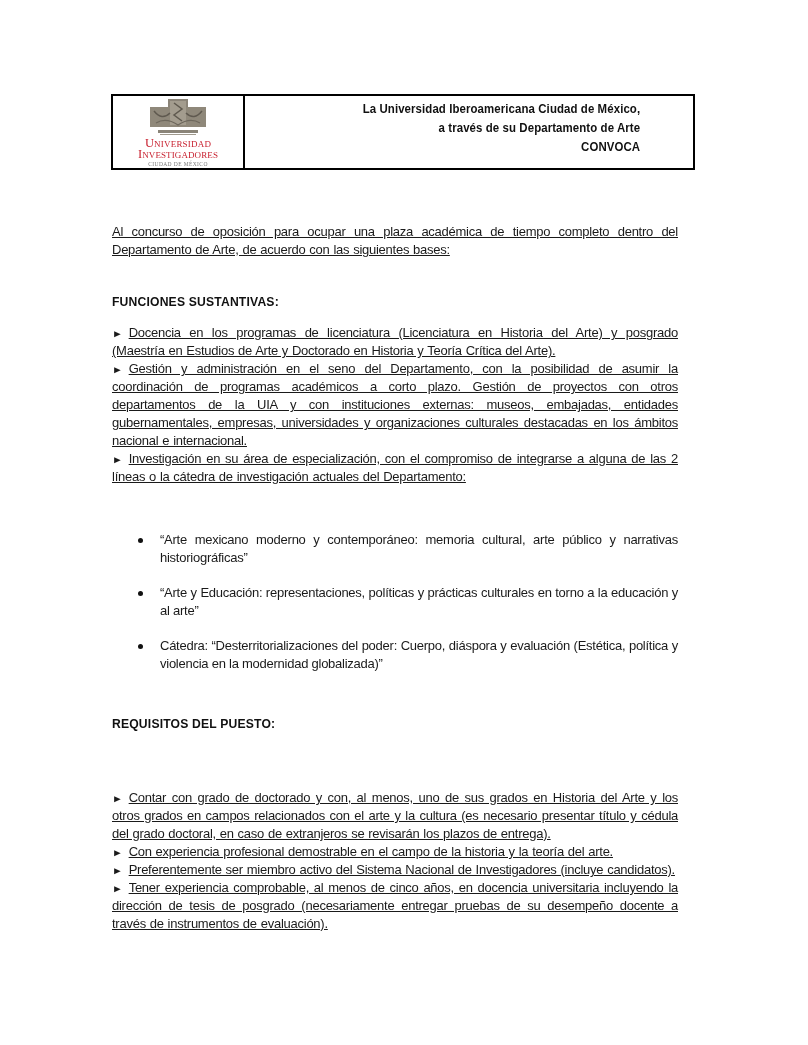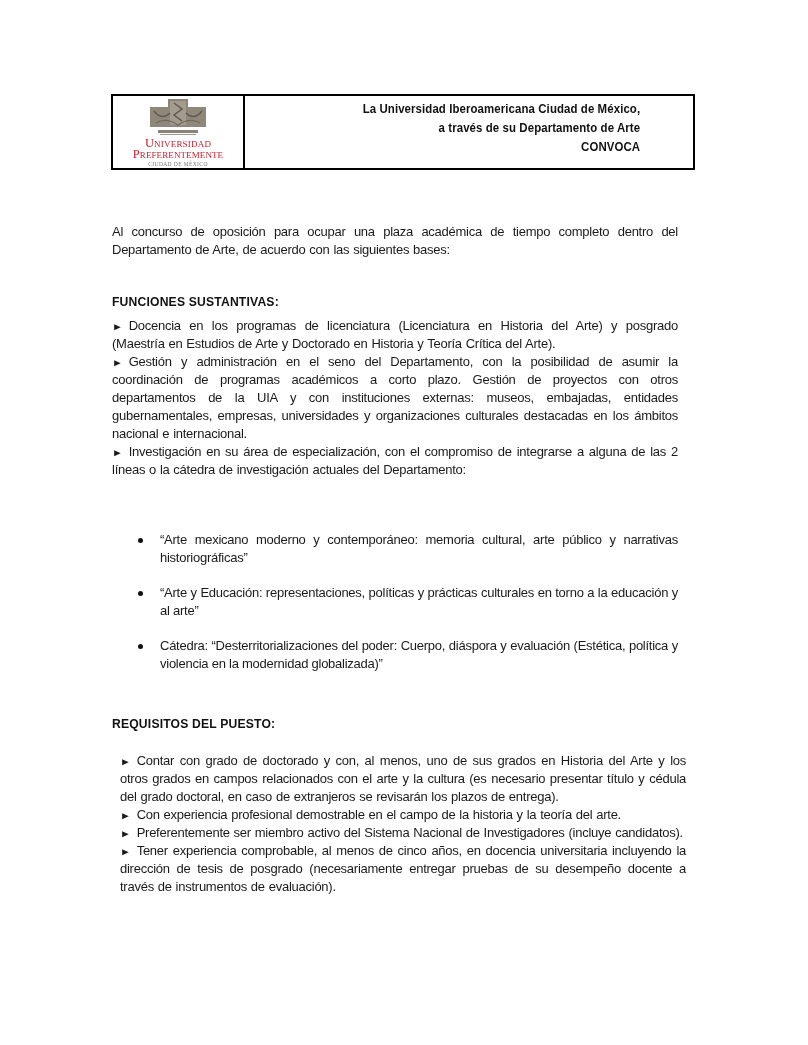--- a/index.html
+++ b/index.html
@@ -86,36 +86,37 @@
   .body-text {
     position: absolute;
     left: 112px;
     width: 566px;
     font-size: 13px;
     line-height: 18px;
     text-align: justify;
     letter-spacing: -0.25px;
     word-spacing: 0.5px;
     color: #1a1a1a;
+    text-decoration: underline;
   }
   .intro { top: 223px; }
   .section-heading {
     position: absolute;
     left: 112px;
     font-size: 13.5px;
     font-weight: bold;
     transform: scaleX(0.9);
     transform-origin: left center;
     white-space: nowrap;
     letter-spacing: 0.2px;
   }
   .h-funciones { top: 294px; }
   .h-requisitos { top: 716px; }
-  .funciones { top: 317px; }
-  .requisitos { top: 752px; margin-left: 8px; }
+  .funciones { top: 324px; }
+  .requisitos { top: 789px; }
   .para { margin: 0; }
   .arrow {
     font-size: 11px;
     margin-right: 6px;
     display: inline-block;
     transform: scaleY(0.9);
   }
   .lineas-list {
     position: absolute;
     left: 136px;
@@ -157,21 +158,21 @@
         <rect x="20" y="0" width="20" height="8" fill="#8b8478"></rect>
         <rect x="2" y="8" width="56" height="20" fill="#8f887a"></rect>
         <rect x="22" y="2" width="16" height="24" fill="#a39c8e"></rect>
         <path d="M26 4 L34 10 L26 16 L34 22" stroke="#5f594f" stroke-width="1.5" fill="none"></path>
         <path d="M6 12 Q14 22 22 14 M38 14 Q46 22 54 12" stroke="#5f594f" stroke-width="1.5" fill="none"></path>
         <path d="M8 24 Q18 18 30 26 Q42 18 52 24" stroke="#6d675c" stroke-width="1.2" fill="none"></path>
         <rect x="10" y="31" width="40" height="3" fill="#8a8478"></rect>
         <rect x="12" y="35" width="36" height="1" fill="#a09a8e"></rect>
       </svg>
       <div class="logo-line1">Universidad</div>
-      <div class="logo-line2">Preferentemente</div>
+      <div class="logo-line2">Investigadores</div>
       <div class="logo-line3">CIUDAD DE MÉXICO</div>
     </div>
     <div class="title-cell">
       <div class="title-line">La Universidad Iberoamericana Ciudad de México,</div>
       <div class="title-line">a través de su Departamento de Arte</div>
       <div class="title-line">CONVOCA</div>
     </div>
   </div>
 
   <p class="body-text intro para">Al concurso de oposición para ocupar una plaza académica de tiempo completo dentro del Departamento de Arte, de acuerdo con las siguientes bases:</p>

